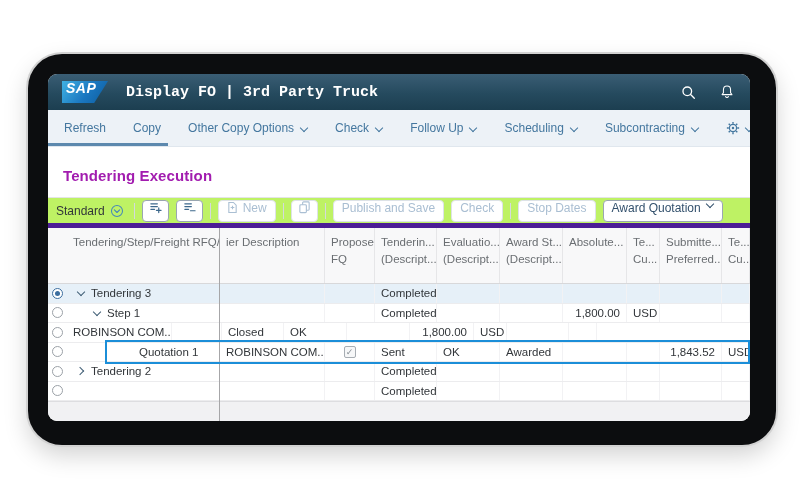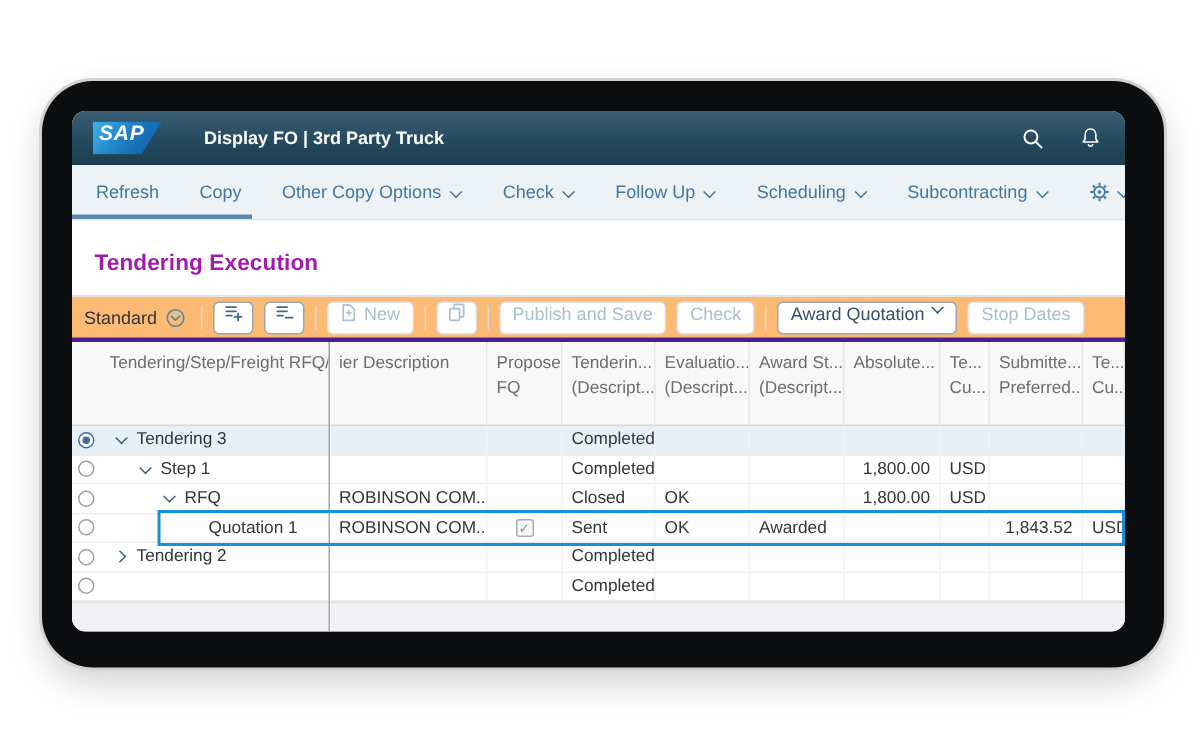--- a/index.html
+++ b/index.html
@@ -14,41 +14,41 @@
   
   .shellbar{position:absolute;top:0;left:0;right:0;height:36px;
             background:linear-gradient(180deg,#3a5d74 0%,#254a5e 55%,#1c3e50 100%);
             display:flex;align-items:center;}
   .sap-logo{margin-left:14px;width:46px;height:22px;position:relative;flex:none;
             background:linear-gradient(125deg,#3fb1e3 0%,#1a77c0 55%,#0d5c9e 100%);
             clip-path:polygon(0 0,100% 0,70% 100%,0 100%);
             display:flex;}
   .sap-logo span{color:#fff;font-weight:bold;font-style:italic;font-size:14px;letter-spacing:.5px;
                  padding-left:4px;line-height:1;}
-  .shell-title{color:#ffffff;font-size:12px;font-weight:bold;margin-left:28px;white-space:nowrap;}
+  .shell-title{color:#ffffff;font-size:15px;font-weight:bold;margin-left:18px;white-space:nowrap;font-family:Liberation Mono, monospace;}
   .shell-icons{position:absolute;right:16px;top:0;height:36px;display:flex;align-items:center;gap:24px;}
   .shell-icons svg{display:block;}
   
   .menubar{position:absolute;top:36px;left:0;right:0;height:37px;background:#edf2f7;
            border-bottom:1px solid #e0e7ee;display:flex;align-items:center;padding:0 16px;gap:27px;
            font-size:12px;color:#44779f;}
   .menu-item{display:flex;align-items:center;gap:6px;white-space:nowrap;cursor:default;}
   .menu-underline{position:absolute;left:0;bottom:0;width:120px;height:3px;background:#5d89ae;}
   .menu-settings{margin-left:auto;display:flex;align-items:center;gap:5px;}
   .chev{display:inline-block;width:8px;height:6px;position:relative;flex:none;}
   .chev::before{content:"";position:absolute;top:0;left:1px;width:5px;height:5px;
                 border-right:1.5px solid currentColor;border-bottom:1.5px solid currentColor;
                 transform:rotate(45deg);}
   
   .whitegap{position:absolute;top:73px;left:0;right:0;height:50px;background:#fff;}
   .page-title{position:absolute;left:15px;top:20px;font-size:15px;font-weight:bold;color:#a21caf;
               letter-spacing:.1px;}
   
-  .ttoolbar{position:absolute;top:123px;left:0;right:0;height:31px;background:#fdba74;
-            border-top:1px solid #e4e4e6;border-bottom:3px solid #4c1d95;
+  .ttoolbar{position:absolute;top:123px;left:0;right:0;height:31px;background:#bef264;
+            border-top:1px solid #e4e4e6;border-bottom:5px solid #4c1d95;
             display:flex;align-items:center;padding:0 8px;gap:7px;font-size:12px;color:#32363a;}
   .view-sel{display:flex;align-items:center;gap:5px;margin-right:3px;}
   .vsep{width:1px;height:16px;background:#d4d9dd;flex:none;}
   .tbtn{height:22px;border-radius:4px;background:#fff;border:1px solid #dde2e7;color:#a9bed2;
         font-size:12px;display:inline-flex;align-items:flex-start;gap:5px;padding:0 8px;
         font-family:inherit;}
   .tbtn.icon-only{width:27px;justify-content:center;padding:0;}
   .tbtn.on{border-color:#9aa6b1;color:#32506c;}
   .tbtn svg{display:block;}
   
@@ -219,26 +219,26 @@
           </svg>
       </button>
       <span class="vsep"></span>
       <button class="tbtn">
           <span>Publish and Save</span>
         </button>
       <button class="tbtn">
           <span>Check</span>
         </button>
       <span class="vsep"></span>
+      <button class="tbtn">
+          <span>Stop Dates</span>
+        </button>
       <button class="tbtn on">
           <span>Award Quotation</span>
           <span class="chev"></span>
-        </button>
-      <button class="tbtn">
-          <span>Stop Dates</span>
         </button>
     </div>
 
     <div class="thead">
       <div class="hcell sel w-sel"></div>
       <div class="hcell w0">
           <div>Tendering/Step/Freight RFQ/...</div>
           <div></div>
         </div>
       <div class="hcell w1">
@@ -316,24 +316,20 @@
       <div class="cell w5"></div>
       <div class="cell num w6">1,800.00</div>
       <div class="cell w7">USD</div>
       <div class="cell num w8"></div>
       <div class="cell w9"></div>
     </div>
   </div>
         <div class="trow">
     <div class="cell sel w-sel">
             <span class="radio"></span>
-          </div>
-    <div class="tree w0" style="padding-left: 40px;">
-            <span class="twisty exp"></span>
-            <span class="tree-label">RFQ</span>
           </div>
     <div class="cells">
       <div class="cell w1">ROBINSON COM...</div>
       <div class="cell ctr w2"></div>
       <div class="cell w3">Closed</div>
       <div class="cell w4">OK</div>
       <div class="cell w5"></div>
       <div class="cell num w6">1,800.00</div>
       <div class="cell w7">USD</div>
       <div class="cell num w8"></div>

